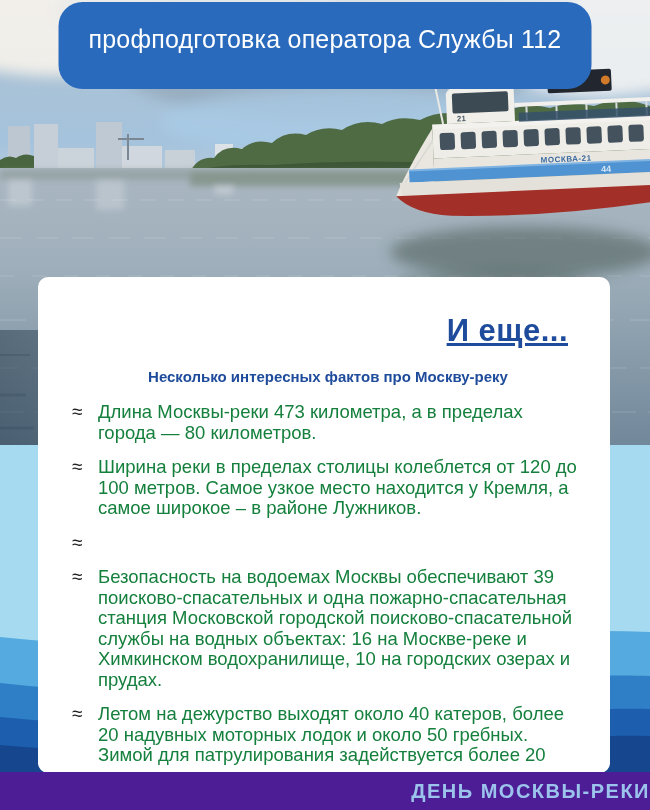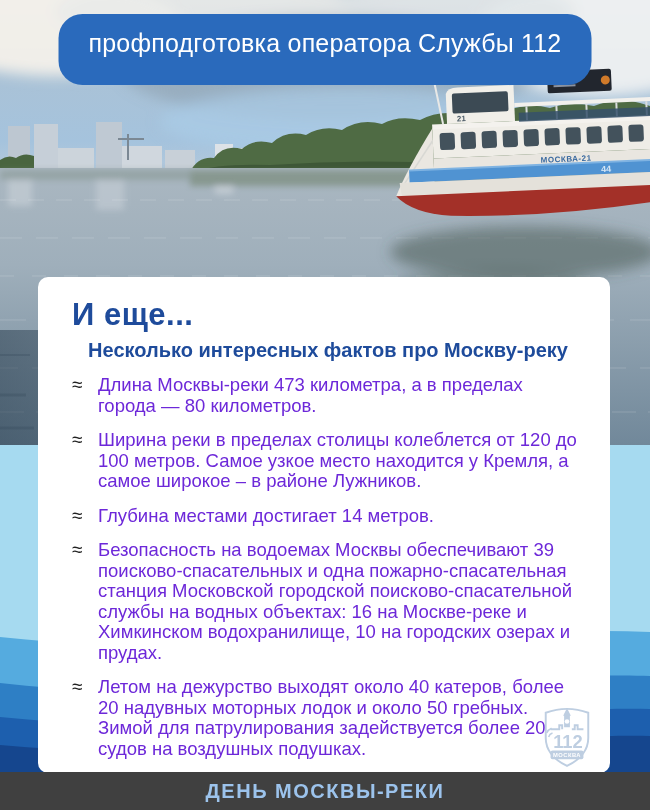--- a/index.html
+++ b/index.html
@@ -5,56 +5,56 @@
   html,body{margin:0;padding:0;background:#e8eef4;}
   .poster{
     position:relative;width:650px;height:810px;overflow:hidden;
     font-family:"Liberation Sans",sans-serif;background:#a6daf0;
   }
   
   .photo{position:absolute;top:0;left:0;width:650px;height:445px;z-index:1;}
   .photo svg{display:block;}
   
   .badge{
-    position:absolute;top:14px;left:50%;transform:translateX(-50%);
+    position:absolute;top:2px;left:50%;transform:translateX(-50%);
     background:#2a6abc;color:#ffffff;border-radius:24px;z-index:6;
-    height:55px;line-height:43px;padding:8px 30px;white-space:nowrap;
+    height:55px;line-height:43px;padding:16px 30px;white-space:nowrap;
     font-size:25px;font-weight:500;letter-spacing:.2px;
   }
   
   .waves{position:absolute;top:445px;left:0;width:650px;height:365px;z-index:1;}
   
   .card{
     position:absolute;top:277px;left:38px;width:572px;height:496px;
     background:#ffffff;border-radius:10px;z-index:3;box-sizing:border-box;
     padding:20px 26px 0 34px;
   }
   .card h1{
-    margin:0;padding:0;text-align:left;color:#1e4b9b;
-    font-size:31px;line-height:36px;font-weight:bold;letter-spacing:.5px;
+    margin:16px;padding:0;text-align:right;color:#1e4b9b;
+    font-size:31px;line-height:36px;font-weight:bold;letter-spacing:.5px;text-decoration:underline;
   }
   .card h2{
     margin:5px 0 0 0;text-align:center;color:#1e4b9b;
-    font-size:20px;line-height:24px;font-weight:bold;
+    font-size:15px;line-height:24px;font-weight:bold;
   }
   ul.facts{list-style:none;margin:13px 0 0 0;padding:0;}
   ul.facts li{display:flex;margin:0 0 14px 0;}
   .marker{
     flex:0 0 14px;color:#222;font-size:19px;line-height:20.5px;
     margin-right:12px;
   }
   .fact-text{
-    font-size:18.5px;line-height:20.5px;color:#6d28d9;max-width:480px;
+    font-size:18.5px;line-height:20.5px;color:#15803d;max-width:480px;
   }
   
   .watermark{position:absolute;right:14px;bottom:5px;width:58px;height:66px;opacity:.9;}
   
   .footerbar{
     position:absolute;left:0;bottom:0;width:650px;height:38px;z-index:4;
-    background:#404040;text-align:center;
+    background:#4c1d95;text-align:right;
   }
   .footerbar span{
     color:#9cc3ec;font-size:20px;line-height:38px;font-weight:bold;letter-spacing:1.5px;
   }
 </style>
 </head>
 <body>
 
 <div class="poster">
 
@@ -219,43 +219,30 @@
       <li>
         <span class="marker">≈</span>
         <span class="fact-text">Длина Москвы-реки 473 километра, а в пределах города — 80 километров.</span>
       </li>
       <li>
         <span class="marker">≈</span>
         <span class="fact-text">Ширина реки в пределах столицы колеблется от 120 до 100 метров. Самое узкое место находится у Кремля, а самое широкое – в районе Лужников.</span>
       </li>
       <li>
         <span class="marker">≈</span>
-        <span class="fact-text">Глубина местами достигает 14 метров.</span>
       </li>
       <li>
         <span class="marker">≈</span>
         <span class="fact-text">Безопасность на водоемах Москвы обеспечивают 39 поисково-спасательных и одна пожарно-спасательная станция Московской городской поисково-спасательной службы на водных объектах: 16 на Москве-реке и Химкинском водохранилище, 10 на городских озерах и прудах.</span>
       </li>
       <li>
         <span class="marker">≈</span>
         <span class="fact-text">Летом на дежурство выходят около 40 катеров, более 20 надувных моторных лодок и около 50 гребных. Зимой для патрулирования задействуется более 20 судов на воздушных подушках.</span>
       </li>
     </ul>
 
-    <div class="watermark">
-      <svg width="58" height="66" viewBox="0 0 60 68" xmlns="http://www.w3.org/2000/svg">
-        <path d="M8,11 Q30,3 52,11 L52,37 Q52,55 30,66 Q8,55 8,37 Z" fill="none" stroke="#b7c9de" stroke-width="2"></path>
-        <path d="M26,14 L30,6 L34,14 Z M27,14 h6 v12 h-6 Z" fill="#b7c9de"></path>
-        <circle cx="30" cy="20" r="2.4" fill="#ffffff"></circle>
-        <path d="M13,28 h9 v-4 h3 v4 M35,28 h3 v-4 h3 v4 h6" stroke="#b7c9de" stroke-width="2" fill="none"></path>
-        <path d="M11,36 a6,6 0 0 1 4,-4 M9,32 a9,9 0 0 1 5,-5" stroke="#b7c9de" stroke-width="1.5" fill="none"></path>
-        <text x="31" y="47" text-anchor="middle" font-family="Liberation Sans, sans-serif" font-size="19" font-weight="bold" fill="#b7c9de">112</text>
-        <rect x="13" y="50" width="34" height="9" rx="2" fill="#b7c9de"></rect>
-        <text x="30" y="57" text-anchor="middle" font-family="Liberation Sans, sans-serif" font-size="6" font-weight="bold" fill="#ffffff" letter-spacing="0.5">МОСКВА</text>
-      </svg>
-    </div>
   </div>
 
   <div class="footerbar">
     <span>ДЕНЬ МОСКВЫ-РЕКИ</span>
   </div>
 
 </div>
 
 </body></html>

